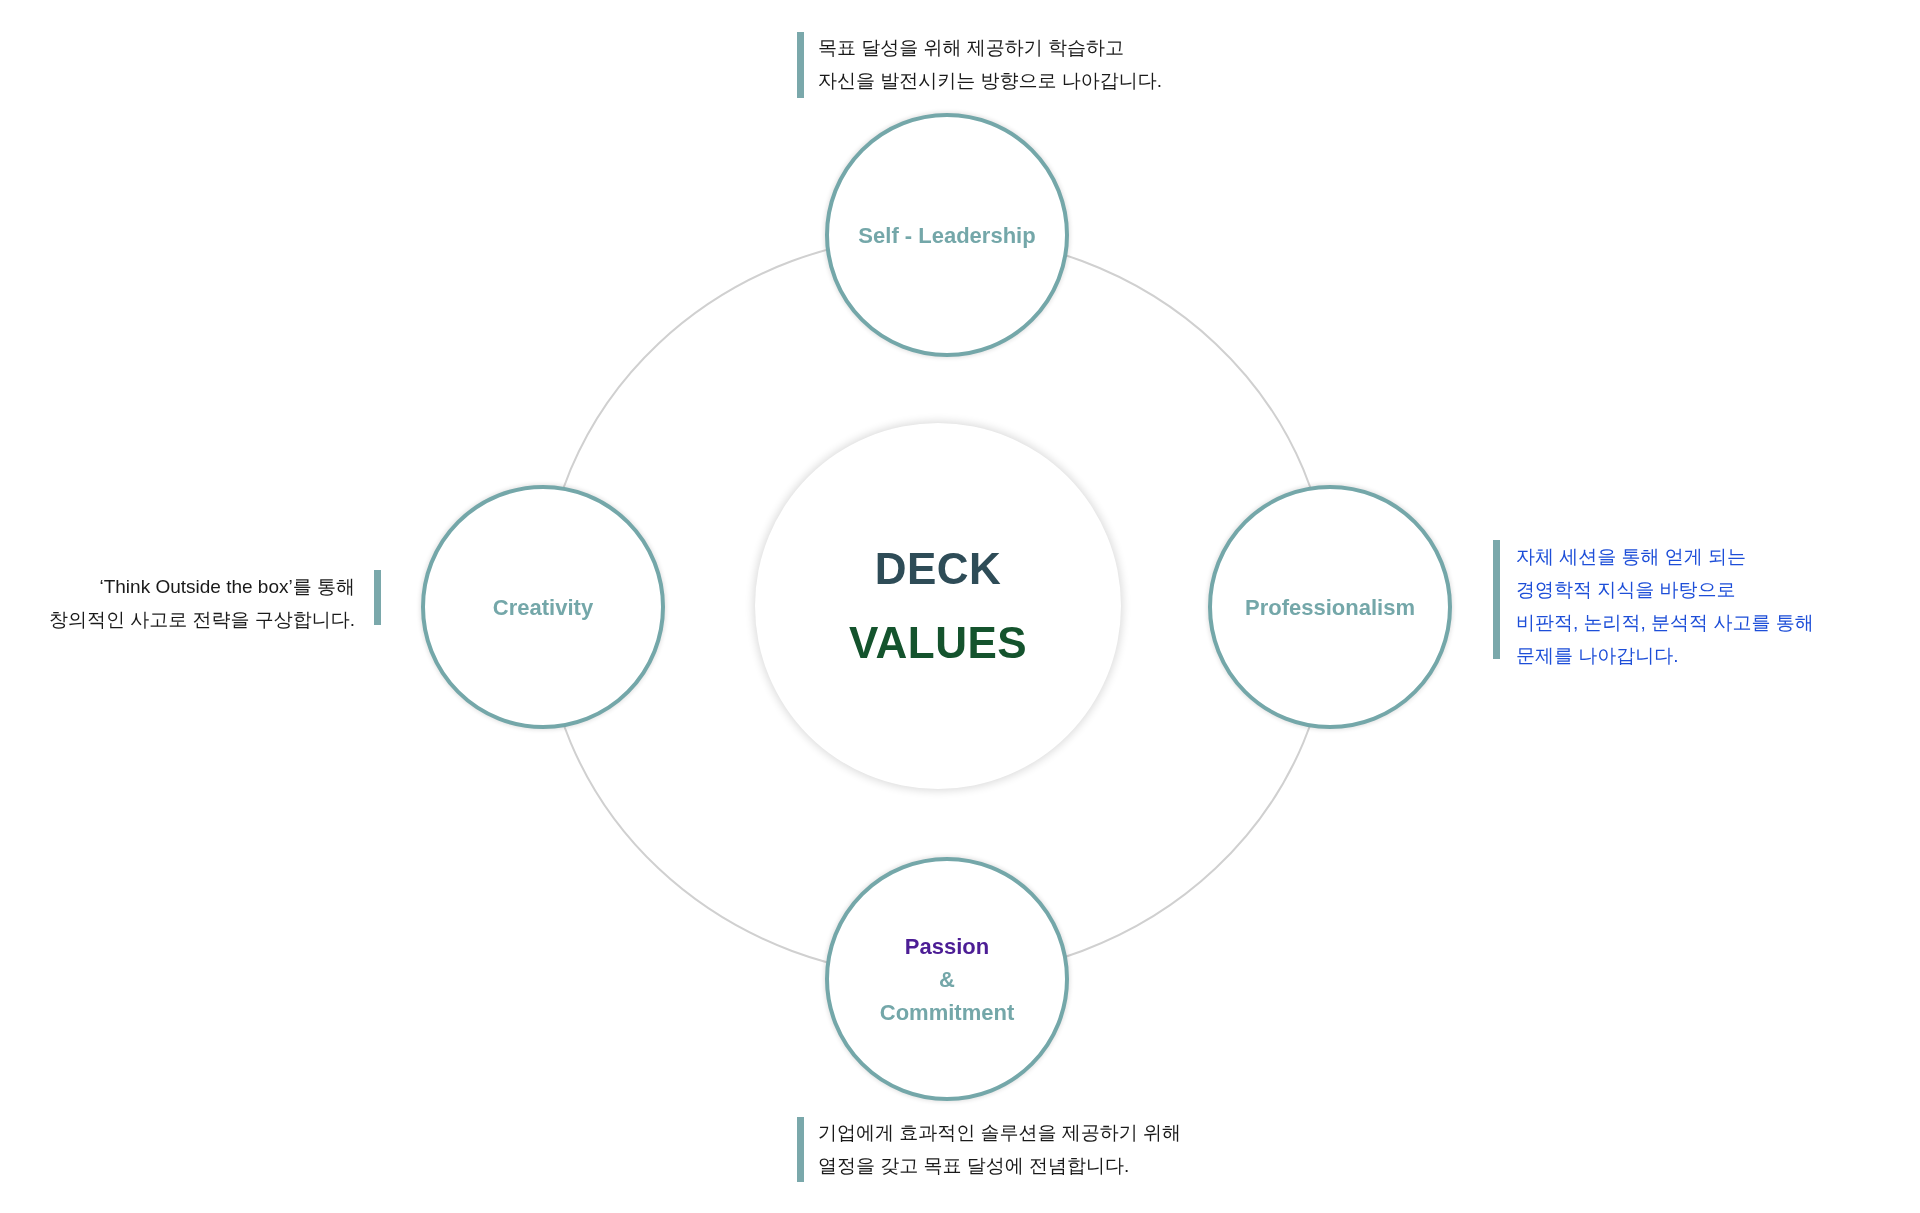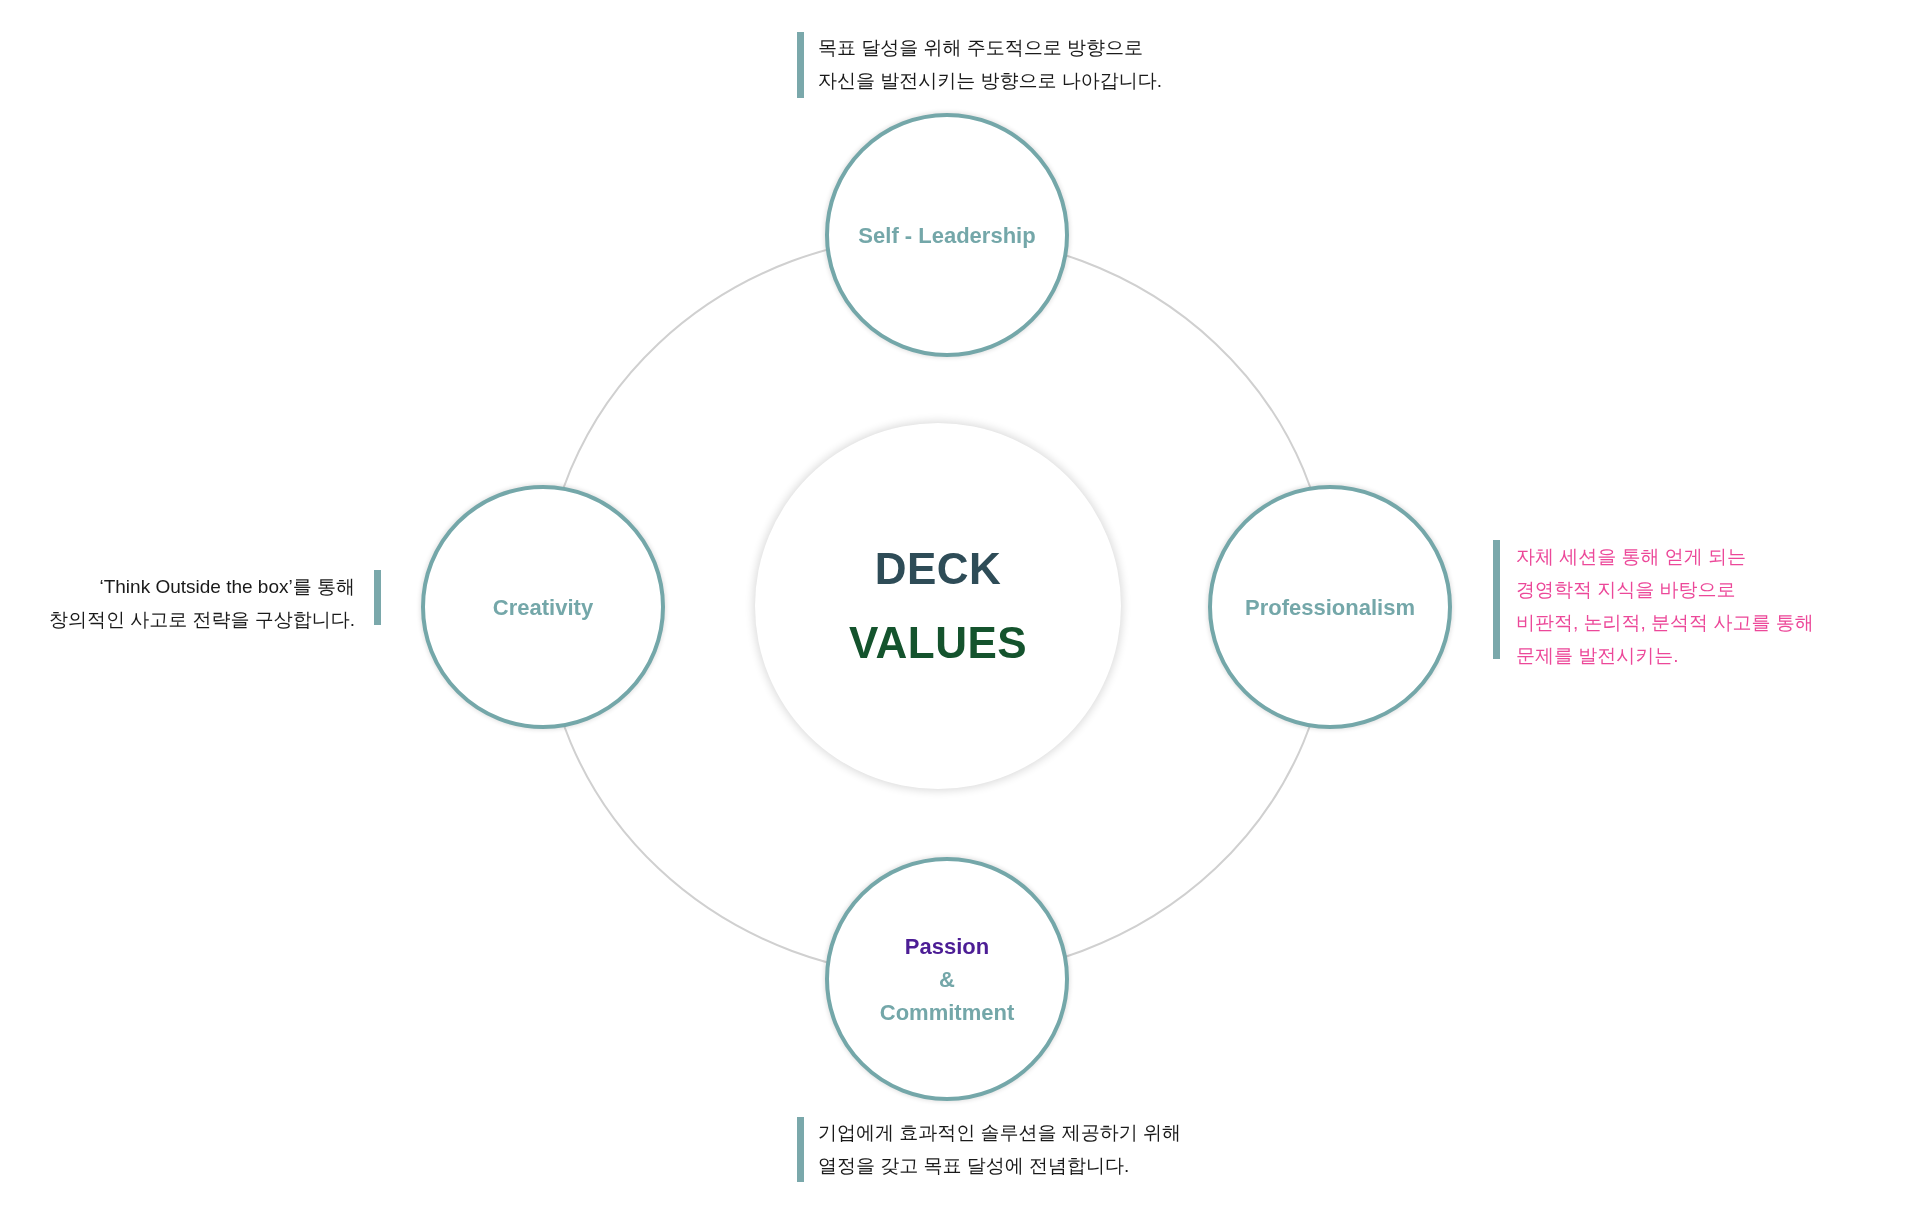--- a/index.html
+++ b/index.html
@@ -96,42 +96,42 @@
 <div class="center-circle">
   <div class="center-title" style="color: rgb(46, 76, 87);">DECK</div>
   <div class="center-title" style="color: #14532d;">VALUES</div>
 </div>
 
 <div class="node node-top" style="border-color: rgb(116, 167, 169);">
   <div class="node-label" style="color: rgb(116, 167, 169);">Self - Leadership</div>
 </div>
 <div class="bar bar-top" style="background: rgb(122, 168, 171);"></div>
 <div class="desc desc-top" style="color: rgb(26, 26, 26);">
-  <span class="line">목표 달성을 위해 주도적으로 방향으로</span>
+  <span class="line">목표 달성을 위해 제공하기 학습하고</span>
   <span class="line">자신을 발전시키는 방향으로 나아갑니다.</span>
 </div>
 
 <div class="node node-left" style="border-color: rgb(116, 167, 169);">
   <div class="node-label" style="color: rgb(116, 167, 169);">Creativity</div>
 </div>
 <div class="bar bar-left" style="background: rgb(122, 168, 171);"></div>
 <div class="desc desc-left" style="color: rgb(26, 26, 26); text-align: right;">
   <span class="line">‘Think Outside the box’를 통해</span>
   <span class="line">창의적인 사고로 전략을 구상합니다.</span>
 </div>
 
 <div class="node node-right" style="border-color: rgb(116, 167, 169);">
   <div class="node-label" style="color: rgb(116, 167, 169);">Professionalism</div>
 </div>
 <div class="bar bar-right" style="background: rgb(122, 168, 171);"></div>
-<div class="desc desc-right" style="color: #ec4899;">
+<div class="desc desc-right" style="color: #1d4ed8;">
   <span class="line">자체 세션을 통해 얻게 되는</span>
   <span class="line">경영학적 지식을 바탕으로</span>
   <span class="line">비판적, 논리적, 분석적 사고를 통해</span>
-  <span class="line">문제를 발전시키는.</span>
+  <span class="line">문제를 나아갑니다.</span>
 </div>
 
 <div class="node node-bottom" style="border-color: rgb(116, 167, 169);">
   <div class="node-label" style="color: #4c1d95;">Passion</div>
   <div class="node-label" style="color: rgb(116, 167, 169);">&amp;</div>
   <div class="node-label" style="color: rgb(116, 167, 169);">Commitment</div>
 </div>
 <div class="bar bar-bottom" style="background: rgb(122, 168, 171);"></div>
 <div class="desc desc-bottom" style="color: rgb(26, 26, 26);">
   <span class="line">기업에게 효과적인 솔루션을 제공하기 위해</span>

